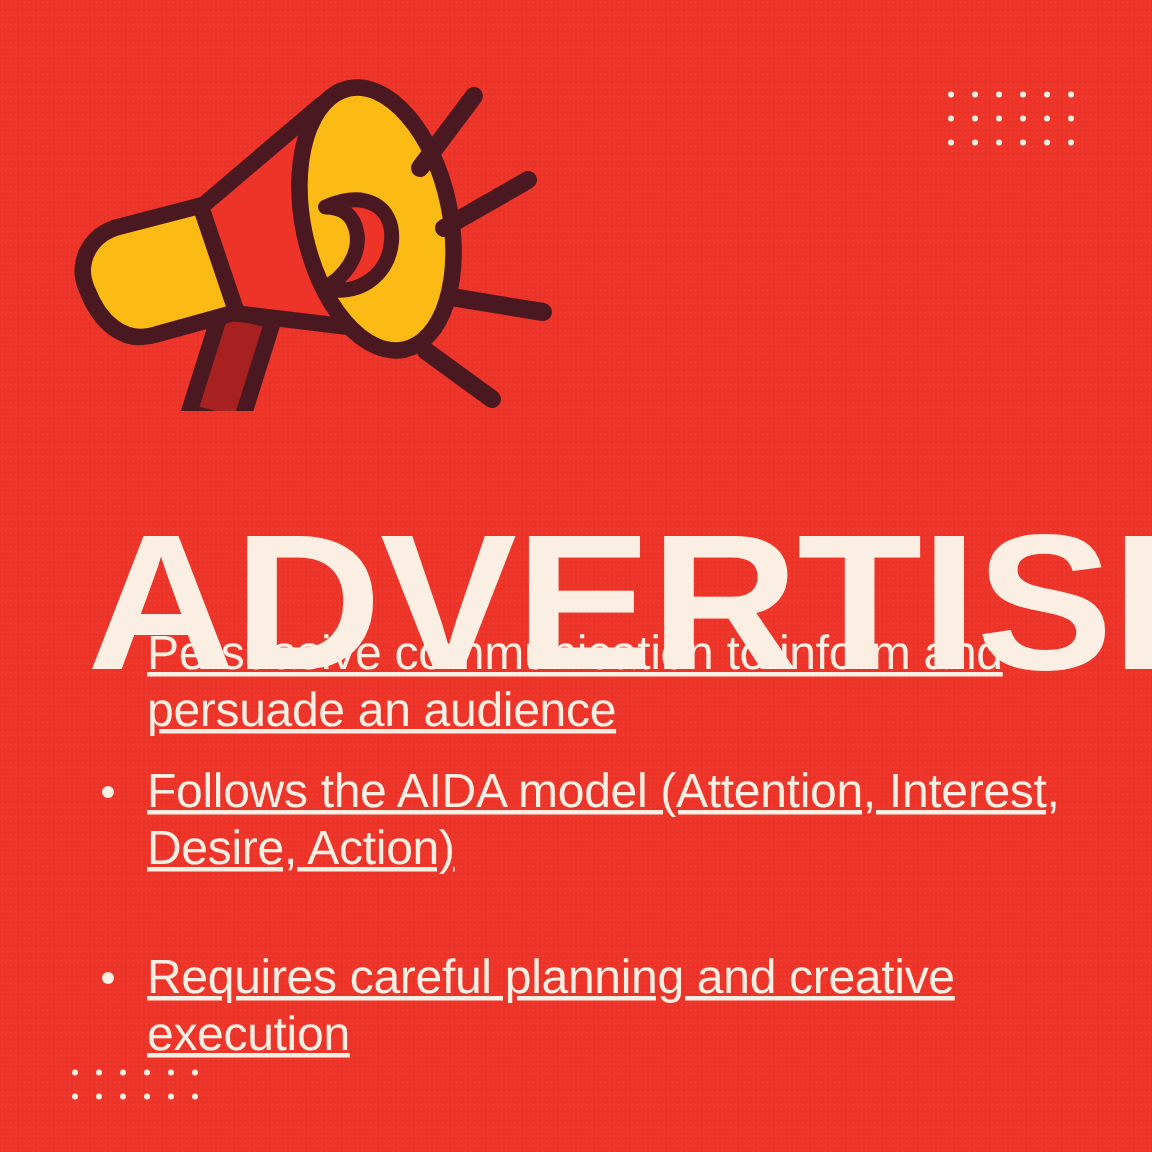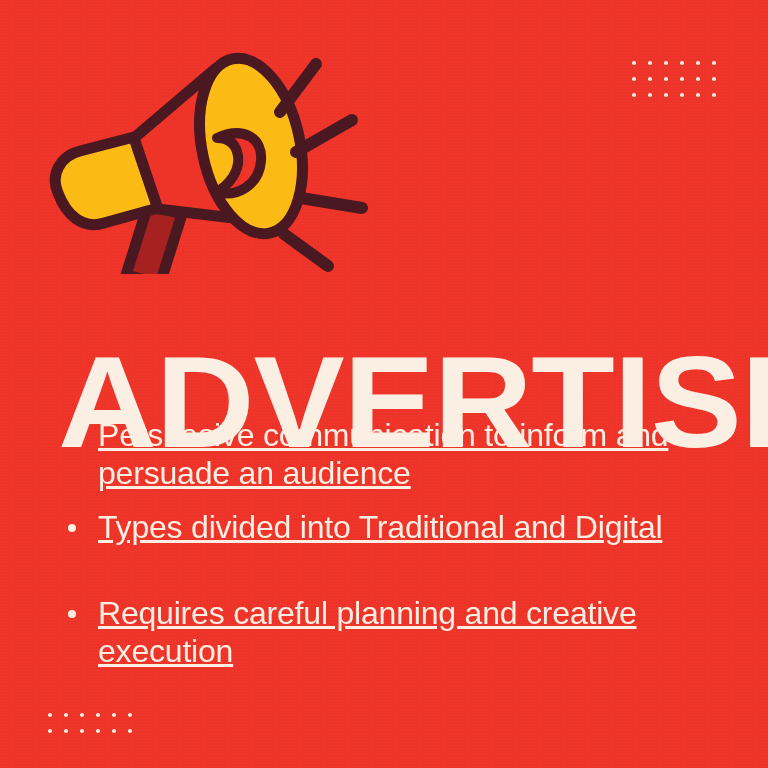--- a/index.html
+++ b/index.html
@@ -173,21 +173,21 @@
 
   <h1 id="title">ADVERTISING</h1>
 
   <ul id="bullets">
     <li>
       <span class="bullet-dot"></span>
       <span class="bullet-text">Persuasive communication to inform and persuade an audience</span>
     </li>
     <li>
       <span class="bullet-dot"></span>
-      <span class="bullet-text">Types divided into Traditional and Digital</span>
+      <span class="bullet-text">Follows the AIDA model (Attention, Interest, Desire, Action)</span>
     </li>
     <li>
       <span class="bullet-dot"></span>
       <span class="bullet-text">Requires careful planning and creative execution</span>
     </li>
   </ul>
 
   <div id="dots-bottom-left" class="dot-grid">
     <span class="dot"></span>
     <span class="dot"></span>

